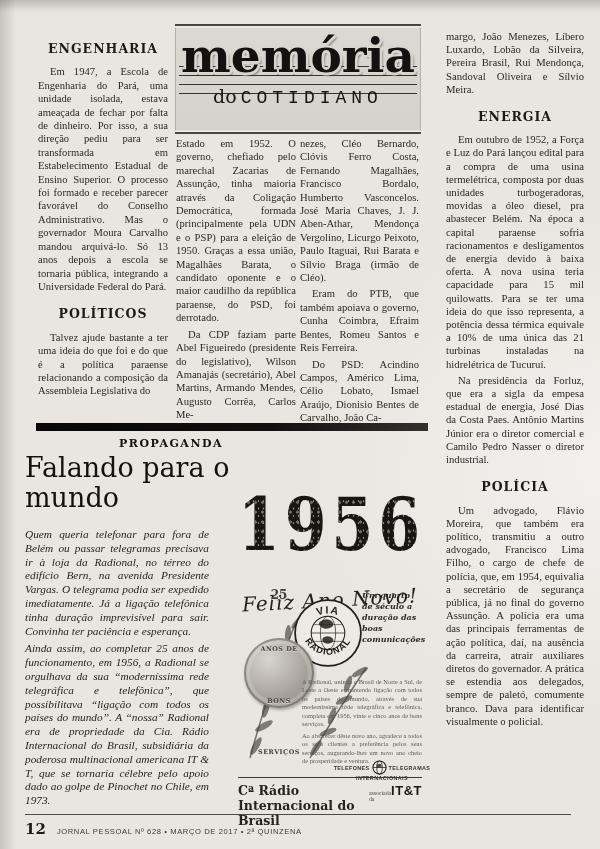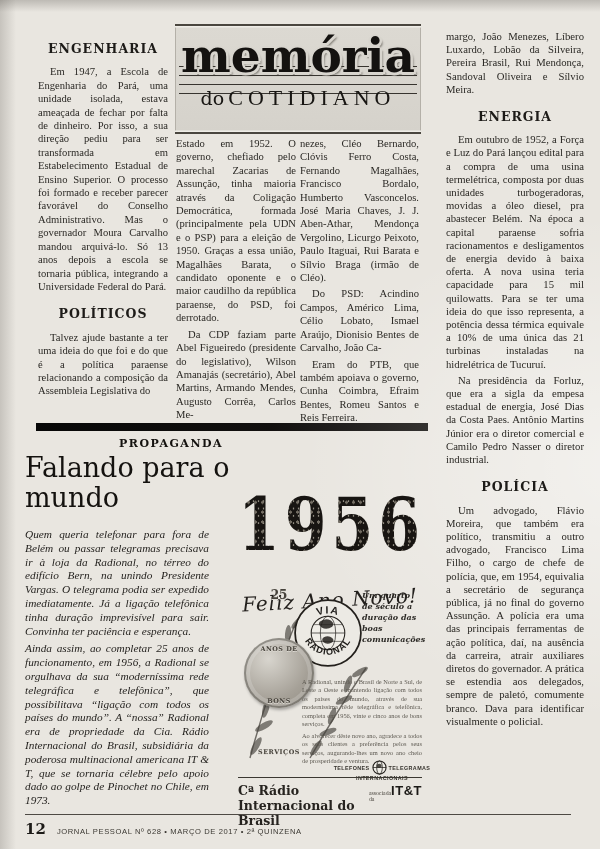--- a/index.html
+++ b/index.html
@@ -40,21 +40,21 @@
   }
   .mast-title{
     position:relative;text-align:center;margin-top:2px;
     font-family:"DejaVu Serif", serif;font-weight:bold;font-size:47px;line-height:56px;
     color:#141210;letter-spacing:0px;
     text-shadow:2.5px 0 0 #d8d5ce,-2.5px 0 0 #d8d5ce,0 2.5px 0 #d8d5ce,0 -2.5px 0 #d8d5ce,
                 2px 2px 0 #d8d5ce,-2px 2px 0 #d8d5ce,3px 3px 2px rgba(60,56,50,.55);
   }
   .mast-sub{position:relative;text-align:center;margin-top:1px;color:#181613;}
   .mast-do{font-family:"DejaVu Serif", serif;font-size:19px;}
-  .mast-cot{font-family:Liberation Serif, serif;font-size:22px;letter-spacing:5px;}
+  .mast-cot{font-family:Liberation Mono, monospace;font-size:18px;letter-spacing:5px;}
   
   .divider-bar{position:absolute;left:36px;top:423px;width:392px;height:8px;
     background:linear-gradient(90deg,#070707,#12100f 60%,#343230);}
   .kicker{position:absolute;left:25px;top:437px;width:216px;padding-left:76px;box-sizing:border-box;
     text-align:center;font-family:"DejaVu Serif", serif;font-weight:bold;font-size:11px;letter-spacing:1.5px;color:#14120f;}
   .headline{position:absolute;left:25px;top:453px;width:217px;text-align:left;
     font-family:"DejaVu Serif", serif;font-size:27px;line-height:30px;color:#14120f;}
   .feature-body{position:absolute;left:25px;top:528px;width:184px;
     font-style:italic;font-size:11.3px;line-height:13.8px;text-align:justify;color:#262421;}
   .feature-body p{margin:0 0 4px 0;}
@@ -131,38 +131,38 @@
     </div>
   </div>
 
   <div class="col col2">
     <p>Estado em 1952. O governo, chefiado pelo marechal Zacarias de Assunção, tinha maioria através da Coligação Democrática, formada (principalmente pela UDN e o PSP) para a eleição de 1950. Graças a essa união, Magalhães Barata, o candidato oponente e o maior caudilho da república paraense, do PSD, foi derrotado.</p>
     <p class="indent">Da CDP faziam parte Abel Figueiredo (presidente do legislativo), Wilson Amanajás (secretário), Abel Martins, Armando Mendes, Augusto Corrêa, Carlos Me-</p>
   </div>
 
   <div class="col col3">
     <p>nezes, Cléo Bernardo, Clóvis Ferro Costa, Fernando Magalhães, Francisco Bordalo, Humberto Vasconcelos. José Maria Chaves, J. J. Aben-Athar, Mendonça Vergolino, Licurgo Peixoto, Paulo Itaguai, Rui Barata e Sílvio Braga (irmão de Cléo).</p>
+    <p class="indent">Eram do PTB, que também apoiava o governo, Cunha Coimbra, Efraim Bentes, Romeu Santos e Reis Ferreira.</p>
     <p class="indent">Do PSD: Acindino Campos, Américo Lima, Célio Lobato, Ismael Araújo, Dionisio Bentes de Carvalho, João Ca-</p>
-    <p class="indent">Eram do PTB, que também apoiava o governo, Cunha Coimbra, Efraim Bentes, Romeu Santos e Reis Ferreira.</p>
   </div>
 
   <div class="col col4">
     <p>margo, João Menezes, Líbero Luxardo, Lobão da Silveira, Pereira Brasil, Rui Mendonça, Sandoval Oliveira e Sílvio Meira.</p>
     <h3>ENERGIA</h3>
     <p class="indent">Em outubro de 1952, a Força e Luz do Pará lançou edital para a compra de uma usina termelétrica, composta por duas unidades turbogeradoras, movidas a óleo diesel, pra abastecer Belém. Na época a capital paraense sofria racionamentos e desligamentos de energia devido à baixa oferta. A nova usina teria capacidade para 15 mil quilowatts. Para se ter uma ideia do que isso representa, a potência dessa térmica equivale a 10% de uma única das 21 turbinas instaladas na hidrelétrica de Tucuruí.</p>
     <p class="indent">Na presidência da Forluz, que era a sigla da empesa estadual de energia, José Dias da Costa Paes. Antônio Martins Júnior era o diretor comercial e Camilo Pedro Nasser o diretor industrial.</p>
     <h3>POLÍCIA</h3>
     <p class="indent">Um advogado, Flávio Moreira, que também era político, transmitiu a outro advogado, Francisco Lima Filho, o cargo de chefe de polícia, que, em 1954, equivalia a secretário de segurança pública, já no final do governo Assunção. A polícia era uma das principais ferramentas de ação política, daí, na ausência da carreira, atrair auxiliares diretos do governador. A prática se estendia aos delegados, sempre de paletó, comumente branco. Dava para identificar visualmente o policial.</p>
   </div>
 
   <div class="divider-bar"></div>
   <div class="kicker">PROPAGANDA</div>
   <div class="headline">Falando para o mundo</div>
   <div class="feature-body">
-    <p>Quem queria telefonar para fora de Belém ou passar telegramas precisava ir à loja da Radional, no térreo do edifício Bern, na unindo Presidente Vargas. O telegrama podia ser expedido imediatamente. Já a ligação telefônica tinha duração imprevisível para sair. Convinha ter paciência e esperança.</p>
+    <p>Quem queria telefonar para fora de Belém ou passar telegramas precisava ir à loja da Radional, no térreo do edifício Bern, na avenida Presidente Vargas. O telegrama podia ser expedido imediatamente. Já a ligação telefônica tinha duração imprevisível para sair. Convinha ter paciência e esperança.</p>
     <p>Ainda assim, ao completar 25 anos de funcionamento, em 1956, a Radional se orgulhava da sua “moderníssima rede telegráfica e telefônica”, que possibilitava “ligação com todos os países do mundo”. A “nossa” Radional era de propriedade da Cia. Rádio Internacional do Brasil, subsidiária da poderosa multinacional americana IT &amp; T, que se tornaria célebre pelo apoio dado ao golpe de Pinochet no Chile, em 1973.</p>
   </div>
 
   <div class="ad">
     <div class="ad-year">1956</div>
     <div class="ad-greeting">Feliz Ano Novo!</div>
 
     <svg class="ad-laurel" width="170" height="158" viewBox="0 0 170 158">
       <g stroke="#45423c" stroke-width="1.4" fill="none" opacity=".75">
         <path d="M14,152 Q32,84 60,16"></path>

